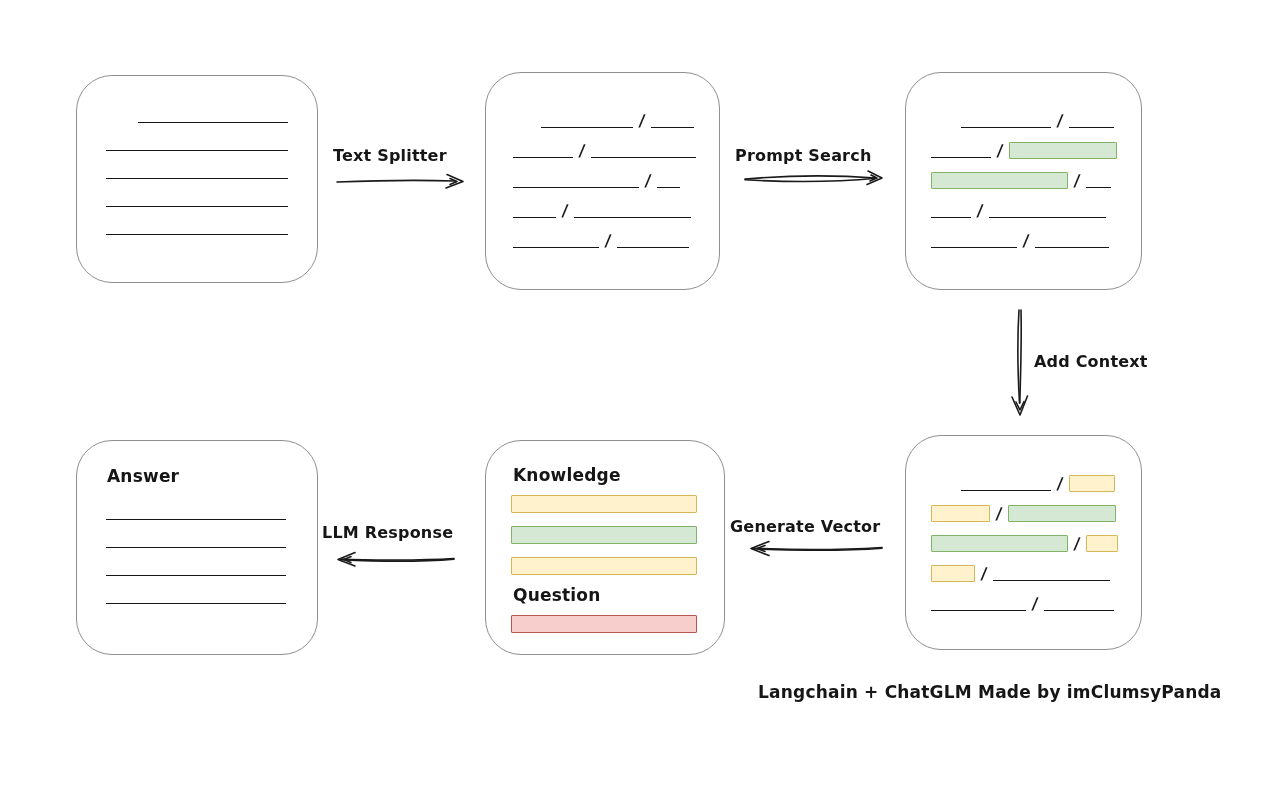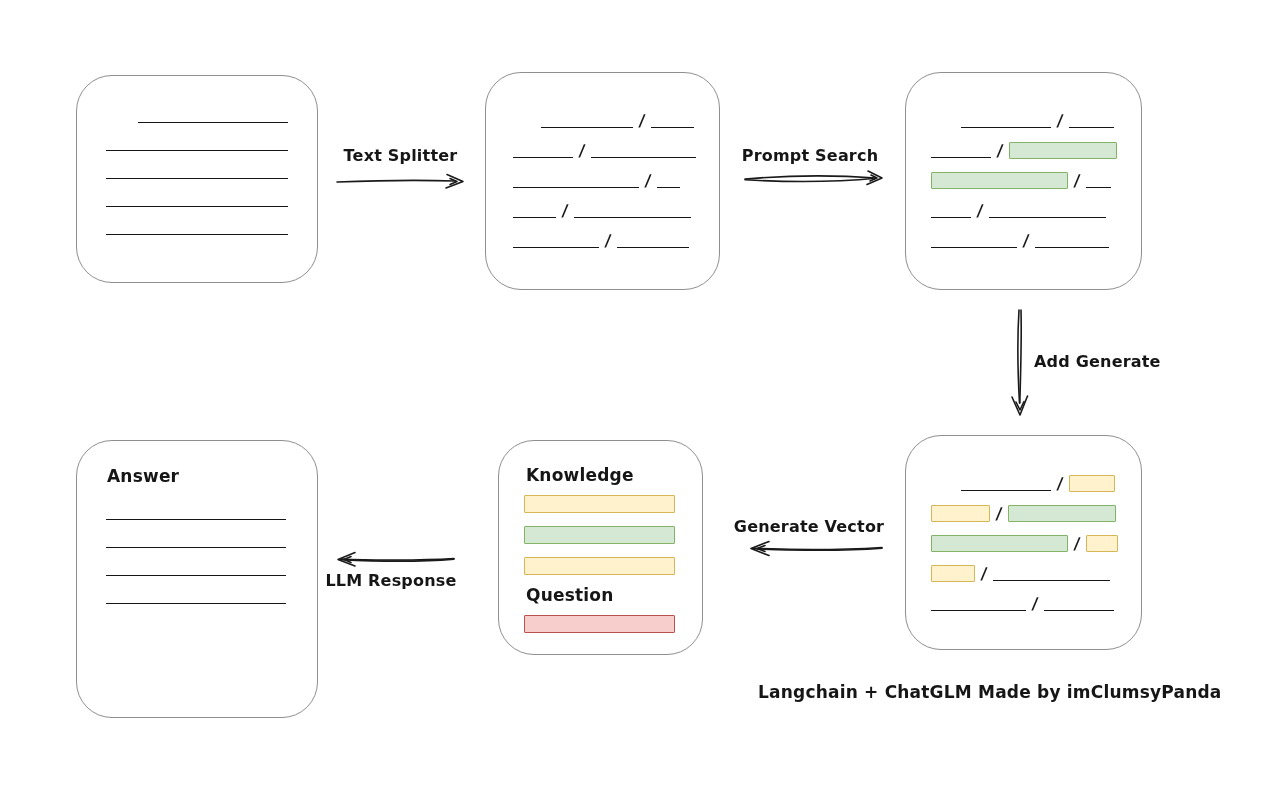--- a/index.html
+++ b/index.html
@@ -18,21 +18,21 @@
   .seg-bar{height:15px;border-style:solid;border-width:1.5px;border-radius:1px;box-sizing:content-box;}
   .seg-bar.green{background:var(--green-fill);border-color:var(--green-stroke);}
   .seg-bar.yellow{background:var(--yellow-fill);border-color:var(--yellow-stroke);}
   .seg-bar.red{background:var(--red-fill);border-color:var(--red-stroke);}
   
   .bars{position:absolute;display:flex;flex-direction:column;gap:13px;}
   .bars .seg-bar{width:100%;box-sizing:border-box;height:18px;}
   .box-title{position:absolute;font-size:17px;font-weight:700;letter-spacing:.2px;white-space:nowrap;}
   
   .arrow-label{position:absolute;font-size:16px;font-weight:700;letter-spacing:.2px;
-               text-align:center;white-space:nowrap;}
+               white-space:nowrap;}
   .arrow-svg{position:absolute;}
   .arrow-svg path{fill:none;stroke:#1a1a1a;stroke-width:1.6;stroke-linecap:round;stroke-linejoin:round;}
   .caption{position:absolute;font-size:17px;font-weight:700;letter-spacing:.2px;
            text-align:center;white-space:nowrap;}
 </style>
 </head>
 <body>
 
 <div class="canvas">
 
@@ -122,21 +122,21 @@
         </div>
       </div>
   </div>
 
   <svg class="arrow-svg" style="left:1007px;top:307px;" width="26" height="114" viewBox="0 0 26 114">
     <path d="M12,3 C10,35 11,70 12.5,96"></path>
     <path d="M14,3 C14.8,35 13.5,70 12.8,96"></path>
     <path d="M5,90 L13,108 L20.5,89"></path>
     <path d="M9,95 L13,103 L17,94.5"></path>
   </svg>
-  <div class="arrow-label" style="left:1034px;top:352px;text-align:left;">Add Generate</div>
+  <div class="arrow-label" style="left:1034px;top:352px;text-align:left;">Add Context</div>
 
   <div class="node" style="left:905px;top:435px;width:237px;height:215px;">
     <div class="rows" style="left:25px;top:38px;">
         <div class="seg-row">
           <span class="seg-gap" style="width: 30px;"></span>
           <span class="seg-line" style="width: 90px;"></span>
           <span class="seg-slash">/</span>
           <span class="seg-bar yellow" style="width: 44px;"></span>
         </div>
         <div class="seg-row">
@@ -163,42 +163,42 @@
   </div>
 
   <div class="arrow-label" style="left:730px;top:517px;width:158px;">Generate Vector</div>
   <svg class="arrow-svg" style="left:736px;top:536px;" width="150" height="24" viewBox="0 0 150 24">
     <path d="M146,11.5 C108,13.8 55,13.8 18,12.3"></path>
     <path d="M146,12.2 C108,15 60,14.5 18,12.8"></path>
     <path d="M33,5.5 L15,12.5 L33,19.5"></path>
     <path d="M29,9.5 L21,12.5 L29,15.5"></path>
   </svg>
 
-  <div class="node" style="left:498px;top:440px;width:205px;height:215px;">
+  <div class="node" style="left:485px;top:440px;width:240px;height:215px;">
     <div class="box-title" style="left:27px;top:24px;">Knowledge</div>
     <div class="bars" style="left:25px;right:27px;top:54px;">
         <span class="seg-bar yellow"></span>
         <span class="seg-bar green"></span>
         <span class="seg-bar yellow"></span>
       </div>
     <div class="box-title" style="left:27px;top:144px;text-align:center;">Question</div>
     <div class="bars" style="left:25px;right:27px;top:174px;">
         <span class="seg-bar red"></span>
       </div>
   </div>
 
-  <div class="arrow-label" style="left:322px;top:523px;width:138px;margin-top:48px;">LLM Response</div>
+  <div class="arrow-label" style="left:322px;top:523px;width:138px;">LLM Response</div>
   <svg class="arrow-svg" style="left:325px;top:547px;" width="132" height="24" viewBox="0 0 132 24">
     <path d="M129,11.5 C95,13.5 45,13.5 16,12"></path>
     <path d="M129,12.1 C95,15 50,14.3 16,12.6"></path>
     <path d="M30,5.5 L13,12.5 L30,19"></path>
     <path d="M26,9.5 L19,12.5 L26,15.5"></path>
   </svg>
 
-  <div class="node" style="left:76px;top:440px;width:242px;height:278px;">
+  <div class="node" style="left:76px;top:440px;width:242px;height:215px;">
     <div class="box-title" style="left:30px;top:25px;">Answer</div>
     <div class="doc-lines" style="left:29px;top:78px;">
         <div class="doc-line" style="width: 180px;"></div>
         <div class="doc-line" style="width: 180px;"></div>
         <div class="doc-line" style="width: 180px;"></div>
         <div class="doc-line" style="width: 180px;"></div>
       </div>
   </div>
 
   <div class="caption" style="left:758px;top:682px;width:444px;text-align:center;">Langchain + ChatGLM Made by imClumsyPanda</div>

